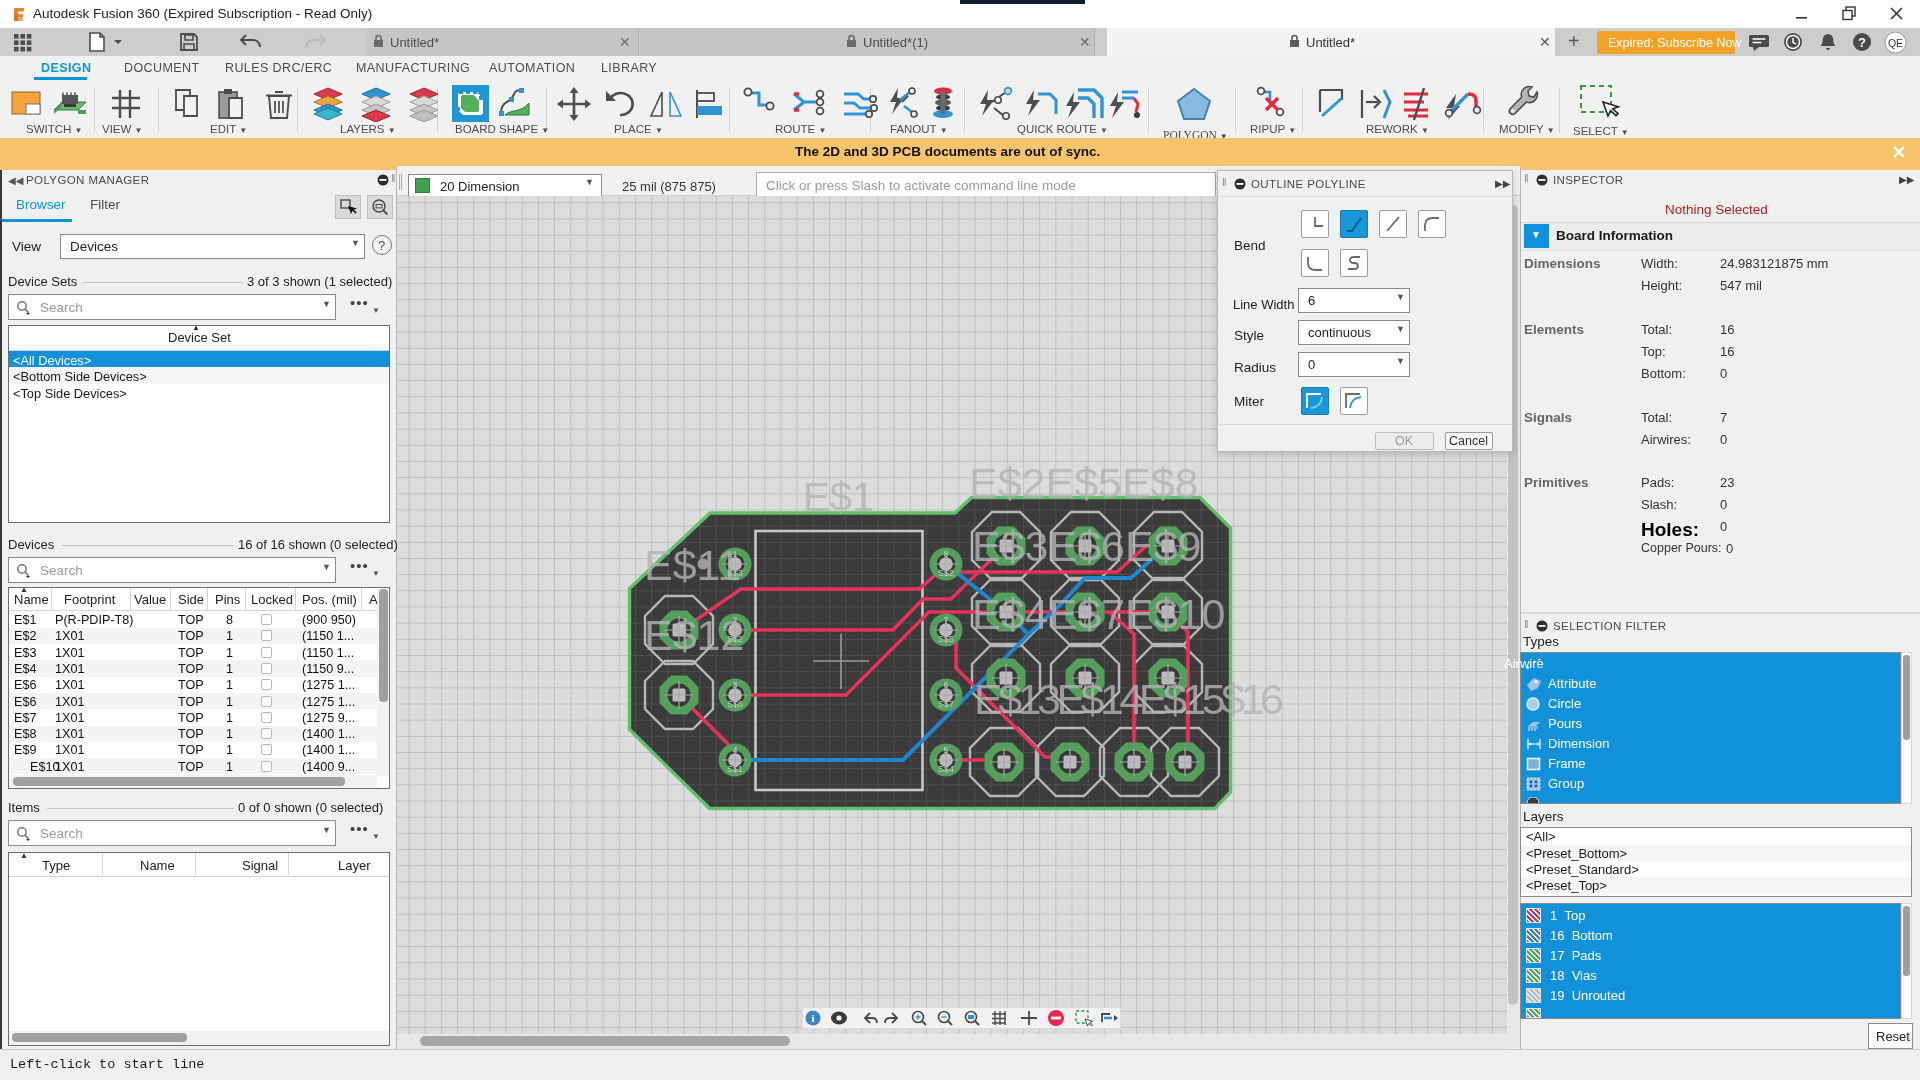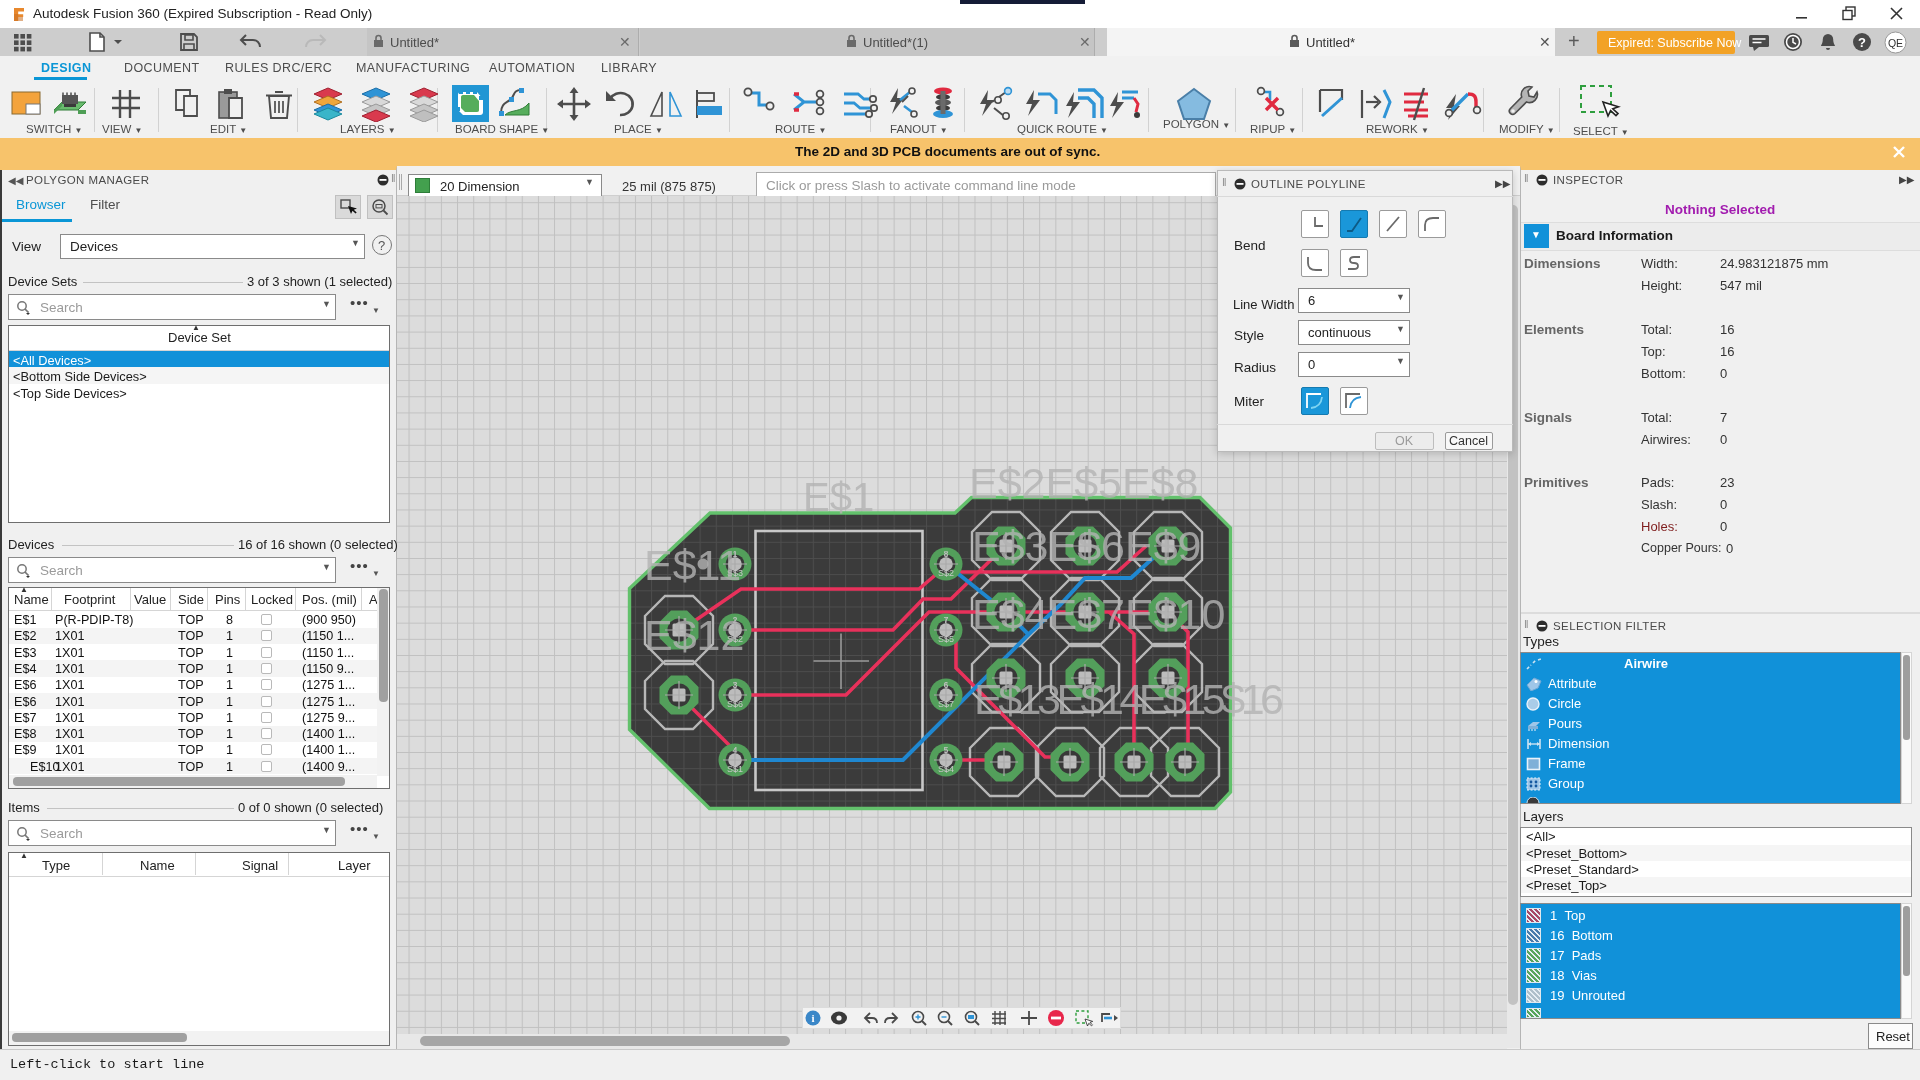--- a/index.html
+++ b/index.html
@@ -297,21 +297,21 @@
         <path d="M10 6L2 20h6L4 32l12-16H9z" fill="#4d4d4d"></path>
         <path d="M14 6h16M14 12h12" stroke="#2f94d6" stroke-width="3"></path>
         <path d="M26 12l4 6-2 8" fill="none" stroke="#e02a40" stroke-width="3"></path>
         <circle cx="29" cy="29" r="3" fill="#3a3a3a"></circle>
       </svg>
 <div class="t" style="left:1017px;top:123px;font-size:11.5px;color:#4d4d4d;">QUICK ROUTE <span style="font-size:8px">▼</span></div>
 
 <svg class="abs" style="left:1174px;top:86px" width="40" height="36" viewBox="0 0 40 36">
         <path d="M20 3l16 12-6 18H10L4 15z" fill="#85bbe0" stroke="#4a7fa8" stroke-width="2"></path>
       </svg>
-<div class="t" style="left:1163px;top:118px;font-size:11.5px;color:#4d4d4d;">POLYGON <span style="font-size:8px">▼</span></div>
+<div class="t" style="left:1163px;top:129px;font-size:11.5px;color:#4d4d4d;font-family:Liberation Serif, serif;">POLYGON <span style="font-size:8px">▼</span></div>
 
 <svg class="abs" style="left:1254px;top:86px" width="36" height="36" viewBox="0 0 36 36">
         <path d="M8 6h8v8" fill="none" stroke="#2f94d6" stroke-width="2.6"></path>
         <circle cx="7" cy="5" r="3.4" fill="#f1f1f1" stroke="#4d4d4d" stroke-width="1.7"></circle>
         <circle cx="26" cy="26" r="3.4" fill="#f1f1f1" stroke="#4d4d4d" stroke-width="1.7"></circle>
         <path d="M12 12l12 12M24 12L12 24" stroke="#e02a40" stroke-width="3.4"></path>
       </svg>
 <div class="t" style="left:1250px;top:123px;font-size:11.5px;color:#4d4d4d;">RIPUP <span style="font-size:8px">▼</span></div>
 
 <svg class="abs" style="left:1312px;top:86px" width="38" height="36" viewBox="0 0 38 36">
@@ -730,21 +730,21 @@
 <div class="abs" style="left:1520px;top:166px;width:400px;height:883px;background:#f0f0f0;border-left:1px solid #b5b5b5;border-top:4px solid #f7c36b;"></div>
 
 <div class="t" style="left:1524px;top:172px;font-size:11px;color:#888;">‖</div>
 <svg class="abs" style="left:1536px;top:174px" width="12" height="12">
         <circle cx="6" cy="6" r="5.5" fill="#2d2d2d"></circle>
         <rect x="2.5" y="5" width="7" height="1.8" fill="#fff"></rect>
       </svg>
 <div class="t hdr11" style="left:1553px;top:174px;">INSPECTOR</div>
 <div class="t" style="left:1899px;top:174px;font-size:10px;color:#444;">▶▶</div>
 
-<div class="t" style="left:1665px;top:202px;font-size:13.5px;font-weight:bold;color:#a21caf;">Nothing Selected</div>
+<div class="t" style="left:1665px;top:202px;font-size:13.5px;font-weight:normal;color:#b91c1c;">Nothing Selected</div>
 <div class="abs" style="left:1521px;top:222px;width:399px;height:29px;background:#ececec;border-top:1px solid #ddd;border-bottom:1px solid #ddd;"></div>
 <div class="abs" style="left:1524px;top:224px;width:25px;height:24px;background:#1191d9;"></div>
 <div class="t" style="left:1531px;top:229px;font-size:10px;color:#fff;">▼</div>
 <div class="t" style="left:1556px;top:228px;font-size:13.5px;font-weight:bold;color:#1a1a1a;">Board Information</div>
 
 <div class="t" style="left:1524px;top:256px;font-size:13.5px;font-weight:bold;color:#666;">Dimensions</div>
 <div class="t" style="left:1641px;top:256px;font-size:13px;color:#333;">Width:</div>
 <div class="t" style="left:1720px;top:256px;font-size:13px;color:#333;">24.983121875 mm</div>
 <div class="t" style="left:1641px;top:278px;font-size:13px;color:#333;">Height:</div>
 <div class="t" style="left:1720px;top:278px;font-size:13px;color:#333;">547 mil</div>
@@ -758,40 +758,40 @@
 <div class="t" style="left:1524px;top:410px;font-size:13.5px;font-weight:bold;color:#666;">Signals</div>
 <div class="t" style="left:1641px;top:410px;font-size:13px;color:#333;">Total:</div>
 <div class="t" style="left:1720px;top:410px;font-size:13px;color:#333;">7</div>
 <div class="t" style="left:1641px;top:432px;font-size:13px;color:#333;">Airwires:</div>
 <div class="t" style="left:1720px;top:432px;font-size:13px;color:#333;">0</div>
 <div class="t" style="left:1524px;top:475px;font-size:13.5px;font-weight:bold;color:#666;">Primitives</div>
 <div class="t" style="left:1641px;top:475px;font-size:13px;color:#333;">Pads:</div>
 <div class="t" style="left:1720px;top:475px;font-size:13px;color:#333;">23</div>
 <div class="t" style="left:1641px;top:497px;font-size:13px;color:#333;">Slash:</div>
 <div class="t" style="left:1720px;top:497px;font-size:13px;color:#333;">0</div>
-<div class="t" style="left:1641px;top:519px;font-size:13px;color:#7f1d1d;">Holes:</div>
+<div class="t" style="left:1641px;top:519px;font-size:19px;color:#000000;font-weight:bold;">Holes:</div>
 <div class="t" style="left:1720px;top:519px;font-size:13px;color:#333;">0</div>
 <div class="t" style="left:1641px;top:541px;font-size:12.5px;color:#333;">Copper Pours:</div>
 <div class="t" style="left:1726px;top:541px;font-size:13px;color:#333;">0</div>
 
 <div class="abs" style="left:1521px;top:612px;width:399px;height:2px;background:#dcdcdc;"></div>
 <div class="t" style="left:1524px;top:618px;font-size:11px;color:#888;">‖</div>
 <svg class="abs" style="left:1536px;top:620px" width="12" height="12">
         <circle cx="6" cy="6" r="5.5" fill="#2d2d2d"></circle>
         <rect x="2.5" y="5" width="7" height="1.8" fill="#fff"></rect>
       </svg>
 <div class="t hdr11" style="left:1553px;top:620px;">SELECTION FILTER</div>
 <div class="t" style="left:1523px;top:634px;font-size:13.5px;color:#222;">Types</div>
 
 <div class="abs" style="left:1520px;top:652px;width:381px;height:152px;background:#1191d9;border:1px solid #8a8a8a;"></div>
 <div id="typesrows">
 <svg class="abs" style="left:1526px;top:657px" width="16" height="14">
           <path d="M1 12l4-4M7 6l3-3M12 3l3-1" stroke="#cde3f2" stroke-width="1.6" fill="none" stroke-dasharray="3 2"></path>
         </svg>
-<div class="t" style="left:1624px;top:656px;font-size:13px;color:#fff;font-weight:bold;">Airwire</div>
+<div class="t" style="left:1504px;top:656px;font-size:13px;color:#fff;">Airwire</div>
 <svg class="abs" style="left:1526px;top:677px" width="16" height="14">
           <path d="M1 8l7-7 7 3-3 7-7 3z" fill="#9fc6e8" stroke="#6fa8d6"></path>
           <circle cx="10" cy="4.5" r="1.5" fill="#fff"></circle>
         </svg>
 <div class="t" style="left:1548px;top:676px;font-size:13px;color:#fff;">Attribute</div>
 <svg class="abs" style="left:1526px;top:697px" width="16" height="14">
           <circle cx="7" cy="7" r="6" fill="#a9cce8" stroke="#e8f2fa" stroke-width="1.4"></circle>
         </svg>
 <div class="t" style="left:1548px;top:696px;font-size:13px;color:#fff;">Circle</div>
 <svg class="abs" style="left:1526px;top:717px" width="16" height="14">

